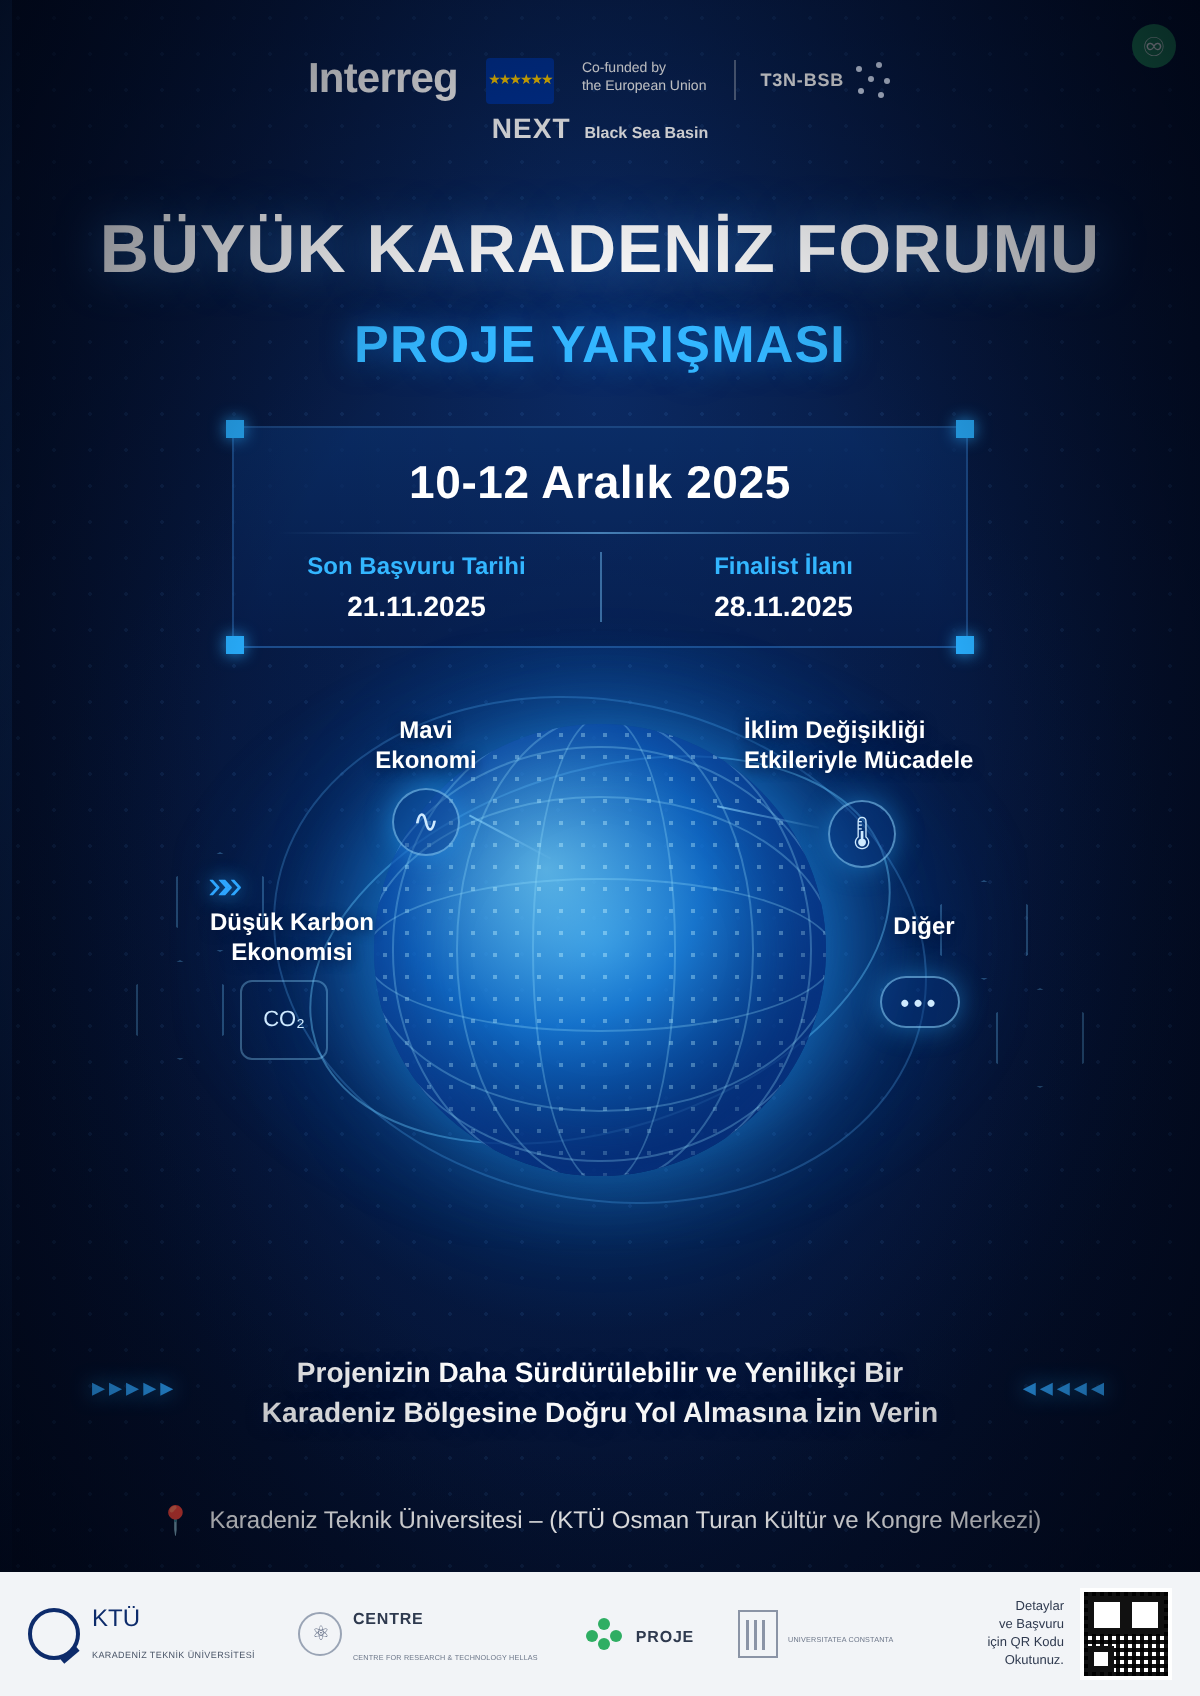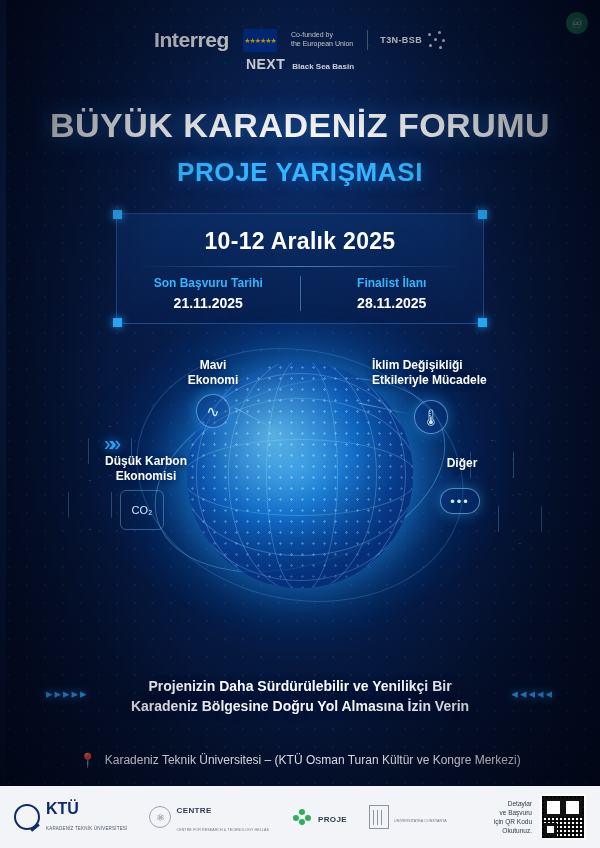--- a/index.html
+++ b/index.html
@@ -338,21 +338,21 @@
     border: 2px solid #0d2b6b;
     position: relative;
   }
   .ktu-mark::after {
     content: "";
     position: absolute; right: -2px; bottom: -1px;
     width: 10px; height: 3px; background: #0d2b6b;
     transform: rotate(-40deg);
   }
   .ktu-text { line-height: 1; }
-  .ktu-name { color: #0d2b6b; font-size: 16px; font-weight: 700; }
+  .ktu-name { color: #0d2b6b; font-size: 12px; font-weight: 400; }
   .ktu-sub { color: #4a5568; font-size: 4.5px; letter-spacing: 0.2px; }
   .partner {
     display: flex; align-items: center; gap: 5px;
   }
   .partner .glyph {
     width: 22px; height: 22px;
     border-radius: 50%;
     border: 1px solid #9aa4b5;
     display: flex; align-items: center; justify-content: center;
     color: #55607a; font-size: 10px;

